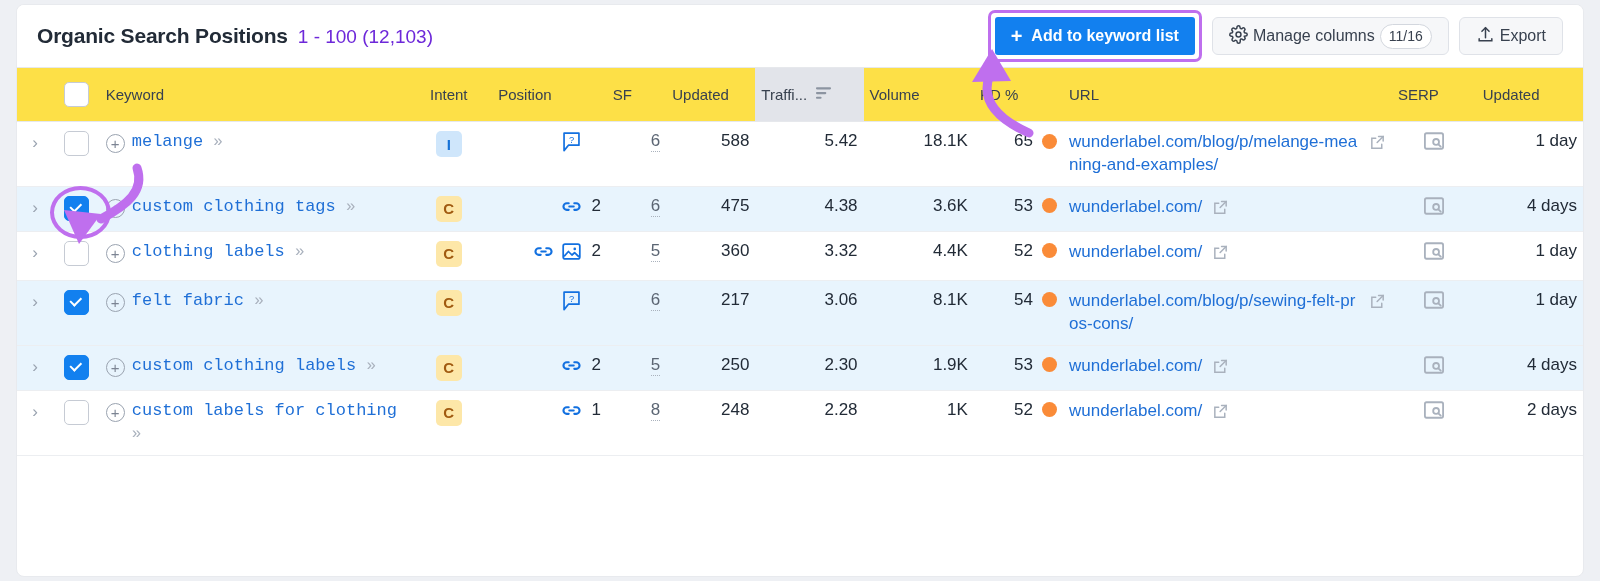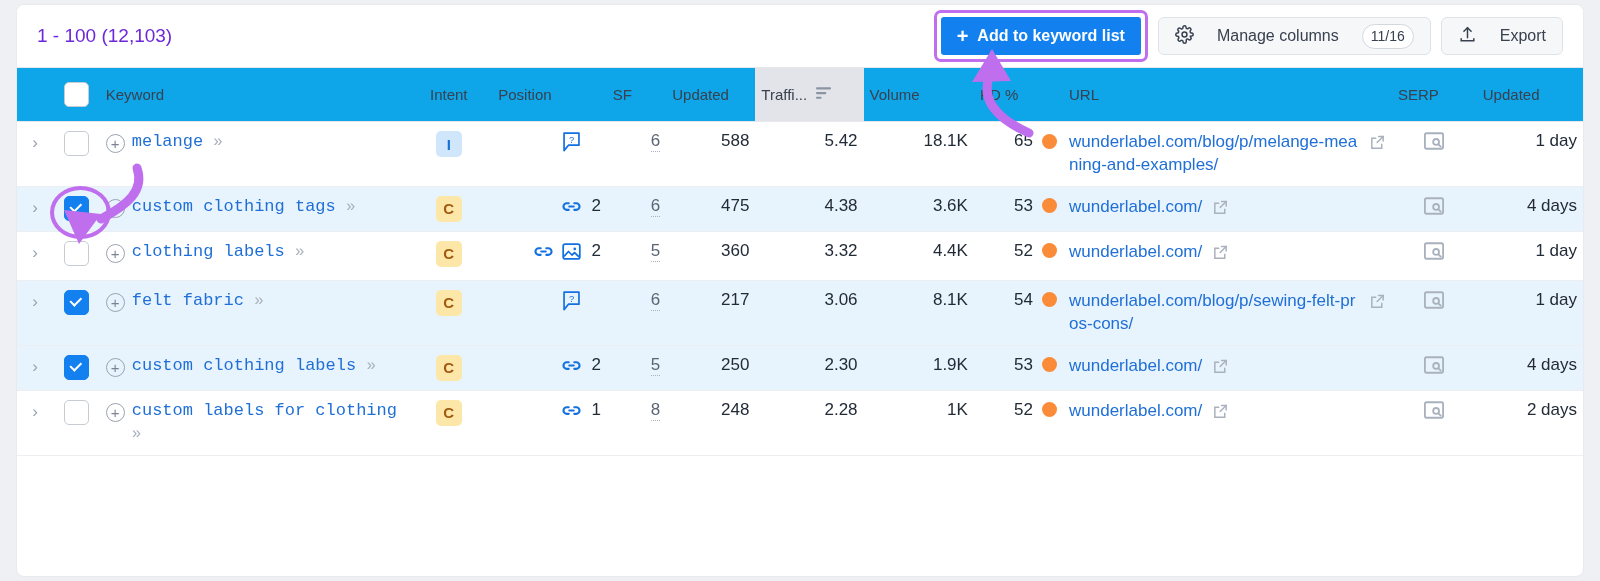--- a/index.html
+++ b/index.html
@@ -29,21 +29,21 @@
     background: #fff;
   }
   .title-wrap { display: flex; align-items: baseline; gap: 10px; }
   .title {
     font-size: 21px; font-weight: bold; color: #222b37; letter-spacing: -0.2px;
   }
   .title-count { font-size: 19px; color: #6d28d9; font-weight: normal; }
   .tb-right { margin-left: auto; display: flex; align-items: center; gap: 10px; }
 
   .btn {
-    display: inline-flex; align-items: center; gap: 23px;
+    display: inline-flex; align-items: center; gap: 5px;
     height: 38px; padding: 0 16px;
     border-radius: 6px; border: 1px solid #dfe2e8;
     background: #f6f7f9; color: #38414f;
     font-size: 16px; cursor: pointer; white-space: nowrap;
   }
   .btn-primary-wrap {
     padding: 4px; border: 3px solid #bf6fee; border-radius: 7px;
     display: inline-flex; background: transparent;
   }
   .btn-primary {
@@ -57,21 +57,21 @@
   .pill {
     display: inline-flex; align-items: center; justify-content: center;
     min-width: 48px; height: 25px; padding: 0 8px;
     border: 1px solid #d3d7de; border-radius: 13px;
     background: #fff; font-size: 14px; color: #38414f;
   }
 
   
   table { width: 100%; border-collapse: collapse; table-layout: fixed; }
   thead th {
-    background: #0ea5e9;
+    background: #fde047;
     height: 54px;
     font-size: 15px; font-weight: normal; color: #38414f;
     border-top: 1px solid #e6e8ec;
     border-bottom: 1px solid #e6e8ec;
     padding: 0 6px; vertical-align: middle;
   }
   th.sorted { background: #e2e4ea; }
   .th-inner { display: flex; align-items: center; gap: 8px; justify-content: flex-start; }
   .th-inner.left { justify-content: flex-start; }
   .th-inner.center { justify-content: center; }
@@ -168,20 +168,21 @@
   
   .anno { position: absolute; pointer-events: none; left: 0; top: 0; }
 </style>
 </head>
 <body>
 
 <div class="card">
 
   <div class="toolbar">
     <div class="title-wrap">
+      <span class="title">Organic Search Positions</span>
       <span class="title-count">1 - 100 (12,103)</span>
     </div>
 
     <div class="tb-right">
       <span class="btn-primary-wrap">
         <button class="btn-primary">
           <span class="plus-glyph">+</span>
           <span>Add to keyword list</span>
         </button>
       </span>

